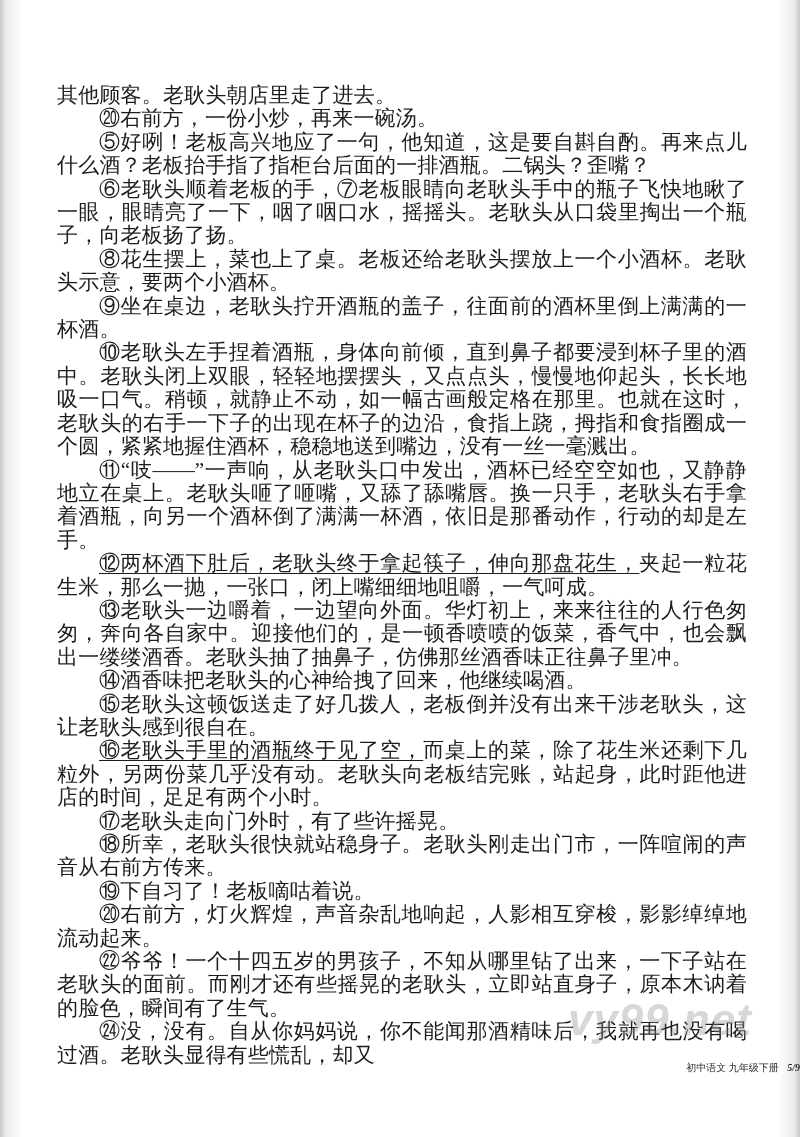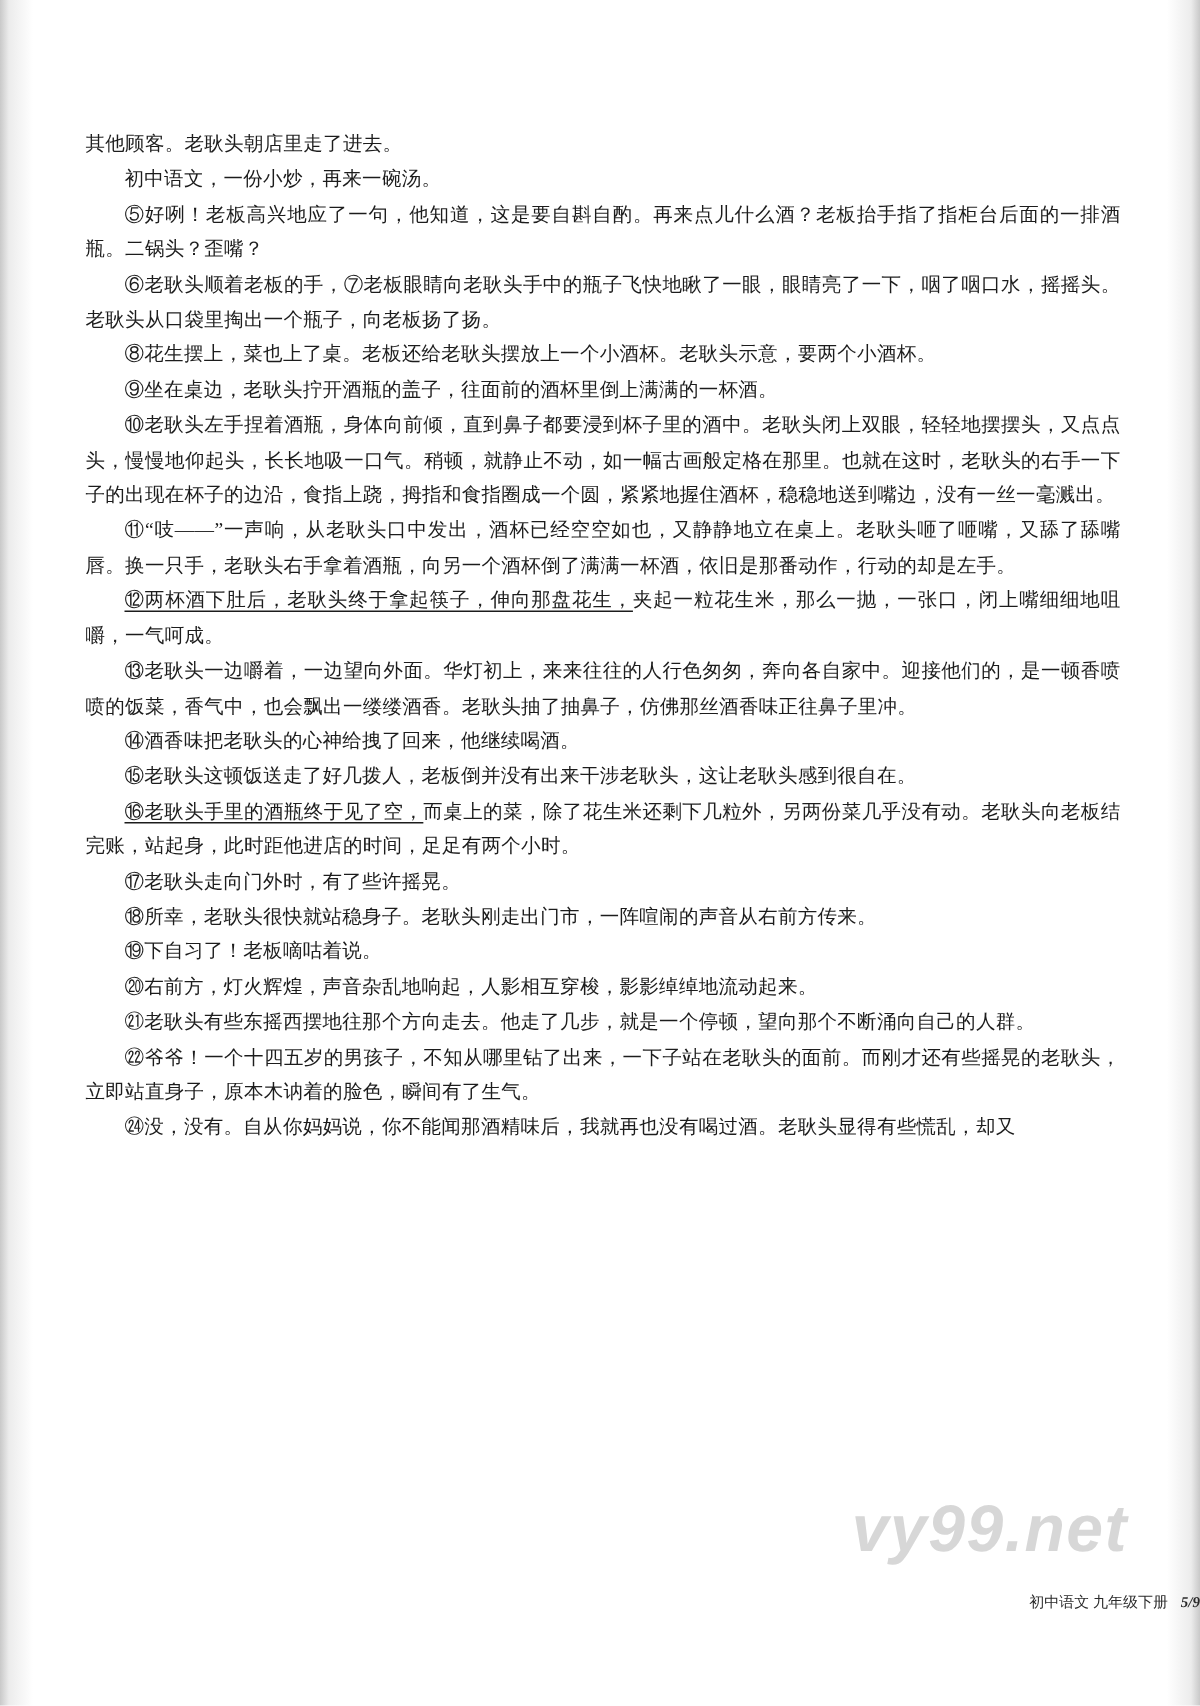--- a/index.html
+++ b/index.html
@@ -14,21 +14,21 @@
   .page {
     position:absolute; inset:0;
     background:
       linear-gradient(to right,
         #c9c9c9 0px, #ececec 6px, #ffffff 22px,
         #ffffff 778px, #ececec 794px, #c9c9c9 800px);
   }
   .content {
     position:absolute;
     left:57px; top:84px; width:690px;
-    font-size:13px;
+    font-size:21px;
     line-height:23.4px;
     text-align:justify;
     letter-spacing:0.2px;
   }
   .para { text-indent:0; }
   .para.indent { text-indent:2em; }
   .underline {
     text-decoration:underline;
     text-underline-offset:3px;
     text-decoration-thickness:1px;
@@ -57,37 +57,36 @@
     font-style:italic;
     margin-left:6px;
   }
 </style>
 </head>
 <body>
 
 <div class="page">
   <div class="content" id="para-container">
       <p class="para"><span class="">其他顾客。老耿头朝店里走了进去。</span></p>
-      <p class="para indent"><span class="">初中语文，一份小炒，再来一碗汤。</span></p>
+      <p class="para indent"><span class="">⑳右前方，一份小炒，再来一碗汤。</span></p>
       <p class="para indent"><span class="">⑤好咧！老板高兴地应了一句，他知道，这是要自斟自酌。再来点儿什么酒？老板抬手指了指柜台后面的一排酒瓶。二锅头？歪嘴？</span></p>
       <p class="para indent"><span class="">⑥老耿头顺着老板的手，⑦老板眼睛向老耿头手中的瓶子飞快地瞅了一眼，眼睛亮了一下，咽了咽口水，摇摇头。老耿头从口袋里掏出一个瓶子，向老板扬了扬。</span></p>
       <p class="para indent"><span class="">⑧花生摆上，菜也上了桌。老板还给老耿头摆放上一个小酒杯。老耿头示意，要两个小酒杯。</span></p>
       <p class="para indent"><span class="">⑨坐在桌边，老耿头拧开酒瓶的盖子，往面前的酒杯里倒上满满的一杯酒。</span></p>
       <p class="para indent"><span class="">⑩老耿头左手捏着酒瓶，身体向前倾，直到鼻子都要浸到杯子里的酒中。老耿头闭上双眼，轻轻地摆摆头，又点点头，慢慢地仰起头，长长地吸一口气。稍顿，就静止不动，如一幅古画般定格在那里。也就在这时，老耿头的右手一下子的出现在杯子的边沿，食指上跷，拇指和食指圈成一个圆，紧紧地握住酒杯，稳稳地送到嘴边，没有一丝一毫溅出。</span></p>
       <p class="para indent"><span class="">⑪“吱——”一声响，从老耿头口中发出，酒杯已经空空如也，又静静地立在桌上。老耿头咂了咂嘴，又舔了舔嘴唇。换一只手，老耿头右手拿着酒瓶，向另一个酒杯倒了满满一杯酒，依旧是那番动作，行动的却是左手。</span></p>
       <p class="para indent"><span class="underline">⑫两杯酒下肚后，老耿头终于拿起筷子，伸向那盘花生，</span><span class="">夹起一粒花生米，那么一抛，一张口，闭上嘴细细地咀嚼，一气呵成。</span></p>
       <p class="para indent"><span class="">⑬老耿头一边嚼着，一边望向外面。华灯初上，来来往往的人行色匆匆，奔向各自家中。迎接他们的，是一顿香喷喷的饭菜，香气中，也会飘出一缕缕酒香。老耿头抽了抽鼻子，仿佛那丝酒香味正往鼻子里冲。</span></p>
       <p class="para indent"><span class="">⑭酒香味把老耿头的心神给拽了回来，他继续喝酒。</span></p>
       <p class="para indent"><span class="">⑮老耿头这顿饭送走了好几拨人，老板倒并没有出来干涉老耿头，这让老耿头感到很自在。</span></p>
       <p class="para indent"><span class="underline">⑯老耿头手里的酒瓶终于见了空，</span><span class="">而桌上的菜，除了花生米还剩下几粒外，另两份菜几乎没有动。老耿头向老板结完账，站起身，此时距他进店的时间，足足有两个小时。</span></p>
       <p class="para indent"><span class="">⑰老耿头走向门外时，有了些许摇晃。</span></p>
       <p class="para indent"><span class="">⑱所幸，老耿头很快就站稳身子。老耿头刚走出门市，一阵喧闹的声音从右前方传来。</span></p>
       <p class="para indent"><span class="">⑲下自习了！老板嘀咕着说。</span></p>
       <p class="para indent"><span class="">⑳右前方，灯火辉煌，声音杂乱地响起，人影相互穿梭，影影绰绰地流动起来。</span></p>
-      <p class="para indent"><span class="">㉑老耿头有些东摇西摆地往那个方向走去。他走了几步，就是一个停顿，望向那个不断涌向自己的人群。</span></p>
       <p class="para indent"><span class="">㉒爷爷！一个十四五岁的男孩子，不知从哪里钻了出来，一下子站在老耿头的面前。而刚才还有些摇晃的老耿头，立即站直身子，原本木讷着的脸色，瞬间有了生气。</span></p>
       <p class="para indent"><span class="">㉔没，没有。自从你妈妈说，你不能闻那酒精味后，我就再也没有喝过酒。老耿头显得有些慌乱，却又</span></p>
     </div>
 
   <div class="watermark">vy99.net</div>
 
   <div class="footer">
     <span>初中语文 九年级下册</span>
     <span class="pagenum">5/9</span>
   </div>

